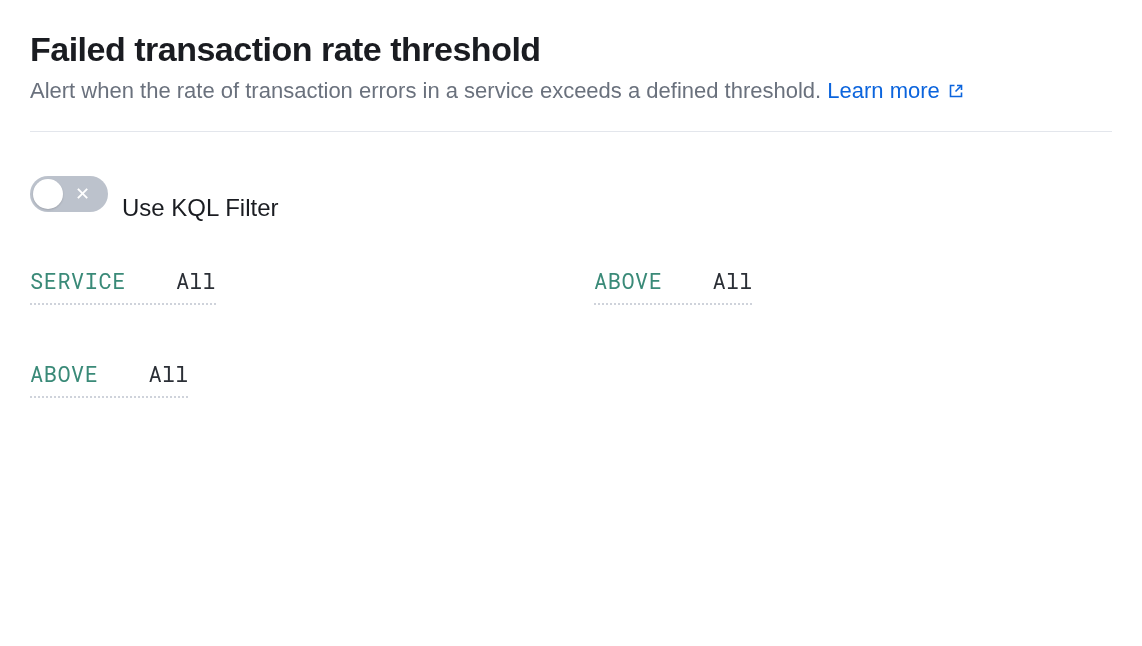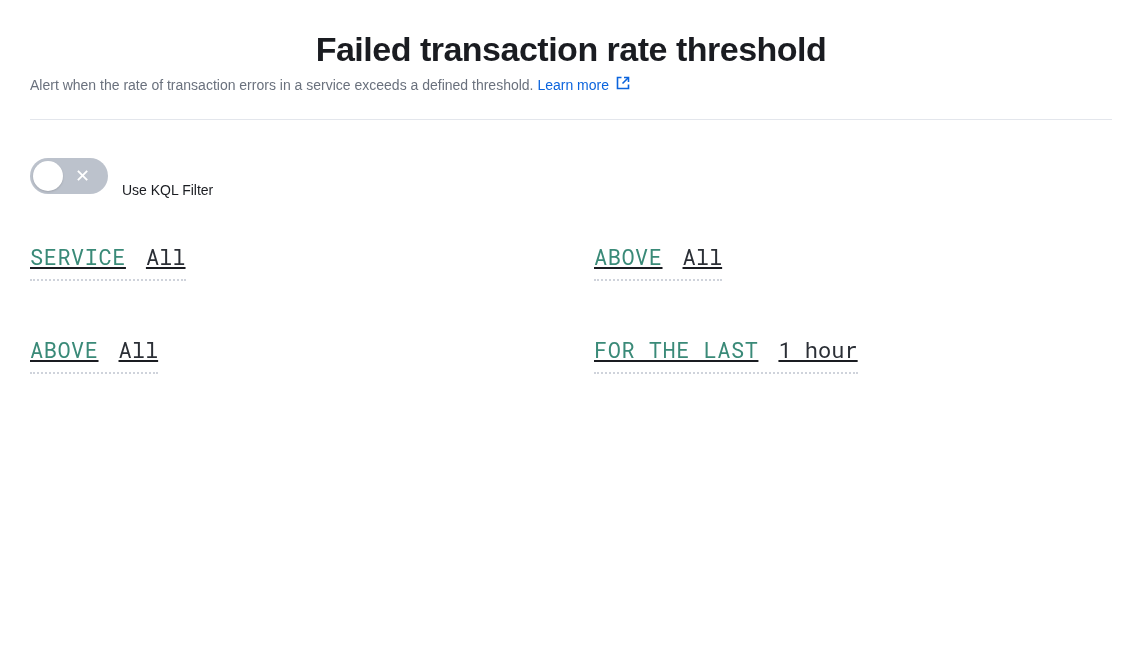--- a/index.html
+++ b/index.html
@@ -11,24 +11,23 @@
     background: #fff;
     width: 1142px;
   }
   .header { margin-bottom: 24px; }
   .title {
     font-size: 34px;
     font-weight: 700;
     margin: 0 0 6px 0;
     letter-spacing: -0.5px;
     color: #1a1c21;
-    text-align: center;
   }
   .subtitle {
-    font-size: 14px;
+    font-size: 22px;
     color: #6a717d;
     line-height: 1.45;
     margin: 0;
   }
   .link {
     color: #0b64dd;
     text-decoration: none;
     cursor: pointer;
   }
   .link svg {
@@ -68,49 +67,49 @@
   .toggle-x {
     position: absolute;
     right: 18px;
     top: 50%;
     transform: translateY(-50%);
     color: #fff;
     font-size: 18px;
     line-height: 1;
   }
   .toggle-label {
-    font-size: 14px;
+    font-size: 24px;
     color: #1a1c21;
     margin-top: 28px;
   }
   .fields {
     display: grid;
     grid-template-columns: 544px 544px;
     column-gap: 20px;
     row-gap: 54px;
   }
   .field {
     font-family: "Roboto Mono", "SFMono-Regular", Consolas, "Liberation Mono", Menlo, monospace;
     font-size: 22px;
     padding-bottom: 8px;
     border-bottom: 2px dotted #cfd3db;
     display: inline-flex;
-    gap: 20px;
+    gap: 8px;
     align-items: baseline;
     width: fit-content;
     max-width: 100%;
     cursor: text;
-    text-decoration: underline;
   }
   .field-label {
     color: #3a8a78;
     letter-spacing: 0.5px;
   }
   .field-value {
     color: #2b2f36;
+    margin-left: 42px;
   }
 </style>
 </head>
 <body>
 
 <div class="header">
   <h1 class="title">Failed transaction rate threshold</h1>
   <p class="subtitle">
     <span>Alert when the rate of transaction errors in a service exceeds a defined threshold. </span><a class="link"><span>Learn more</span>
       <svg width="16" height="16" viewBox="0 0 16 16" fill="none" stroke="currentColor" stroke-width="1.6">
@@ -144,18 +143,14 @@
     <span class="field-value">All</span>
   </div>
 
 
   <div class="field">
     <span class="field-label">ABOVE</span>
     <span class="field-value">All</span>
   </div>
 
 
-  <div class="field">
-    <span class="field-label">FOR THE LAST</span>
-    <span class="field-value">1 hour</span>
-  </div>
 
 </div>
 
 </body></html>

